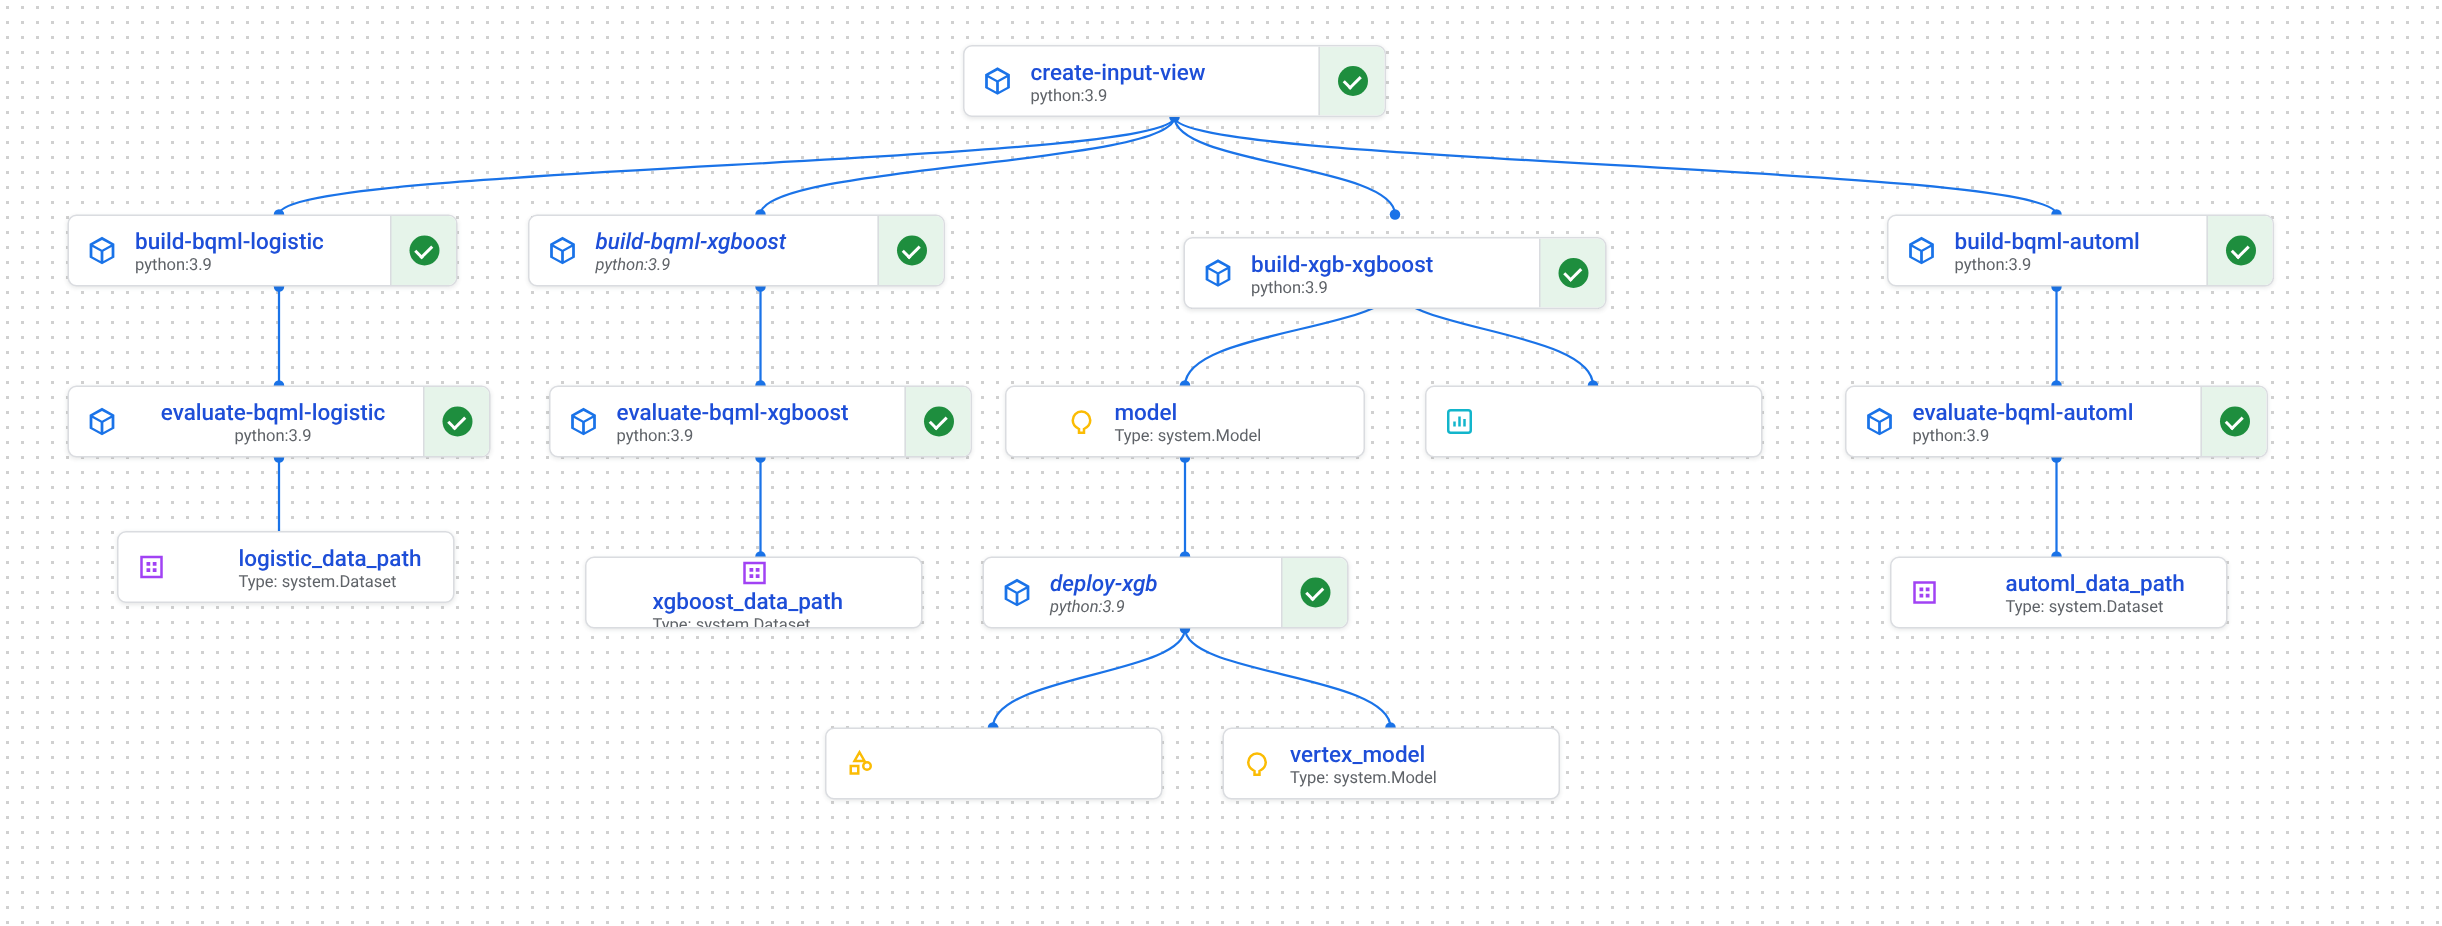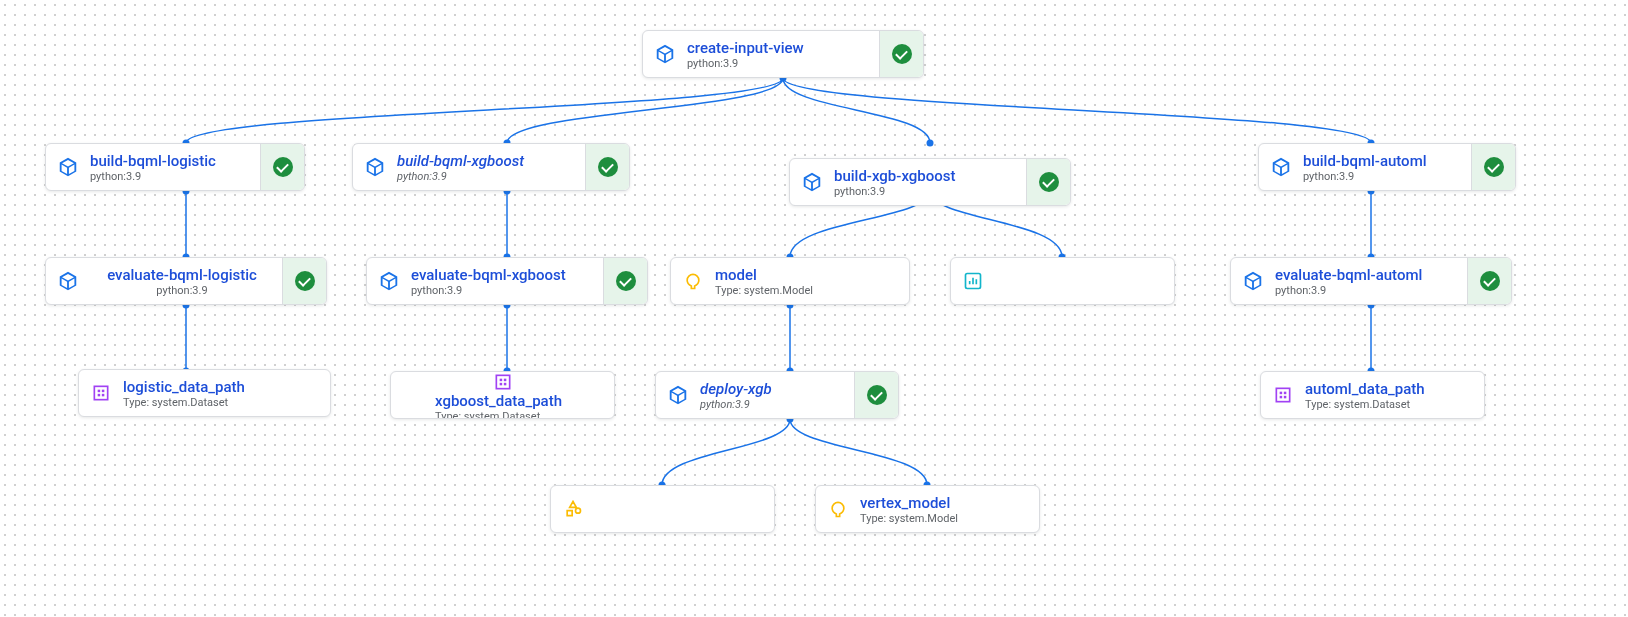--- a/index.html
+++ b/index.html
@@ -243,21 +243,21 @@
     </div>
   <div class="text-col">
     <span class="title">evaluate-bqml-xgboost</span>
     <span class="subtitle">python:3.9</span>
   </div>
   <div class="status-col">
       <div class="check-circle"></div>
     </div>
 </div>
 
-<div class="node" style="left:670px; top:257px; width:240px;">
+<div class="node" style="left:670px; top:257px; width:240px;padding-left:28px;">
   <div class="icon-col">
       <svg width="20" height="20" viewBox="0 0 24 24">
         <path fill="none" stroke="#fbbc04" stroke-width="2" d="M9 21h6M10 21v-3c-3-1.5-5-4-5-7a7 7 0 0 1 14 0c0 3-2 5.5-5 7v3"></path>
       </svg>
     </div>
   <div class="text-col">
     <span class="title">model</span>
     <span class="subtitle">Type: system.Model</span>
   </div>
 </div>
@@ -279,21 +279,21 @@
     </div>
   <div class="text-col">
     <span class="title">evaluate-bqml-automl</span>
     <span class="subtitle">python:3.9</span>
   </div>
   <div class="status-col">
       <div class="check-circle"></div>
     </div>
 </div>
 
-<div class="node" style="left:78px; top:369px; width:253px;">
+<div class="node" style="left:78px; top:354px; width:225px;gap:36px;">
   <div class="icon-col">
       <svg width="20" height="20" viewBox="0 0 24 24">
         <rect x="4" y="4" width="16" height="16" fill="none" stroke="#a142f4" stroke-width="2"></rect>
         <rect x="8" y="8" width="3" height="3" fill="#a142f4"></rect>
         <rect x="13" y="8" width="3" height="3" fill="#a142f4"></rect>
         <rect x="8" y="13" width="3" height="3" fill="#a142f4"></rect>
         <rect x="13" y="13" width="3" height="3" fill="#a142f4"></rect>
       </svg>
     </div>
   <div class="text-col">
@@ -326,21 +326,21 @@
     </div>
   <div class="text-col">
     <span class="title">deploy-xgb</span>
     <span class="subtitle">python:3.9</span>
   </div>
   <div class="status-col">
       <div class="check-circle"></div>
     </div>
 </div>
 
-<div class="node" style="left:1260px; top:371px; width:225px;">
+<div class="node" style="left:1260px; top:371px; width:225px;gap:32px;">
   <div class="icon-col">
       <svg width="20" height="20" viewBox="0 0 24 24">
         <rect x="4" y="4" width="16" height="16" fill="none" stroke="#a142f4" stroke-width="2"></rect>
         <rect x="8" y="8" width="3" height="3" fill="#a142f4"></rect>
         <rect x="13" y="8" width="3" height="3" fill="#a142f4"></rect>
         <rect x="8" y="13" width="3" height="3" fill="#a142f4"></rect>
         <rect x="13" y="13" width="3" height="3" fill="#a142f4"></rect>
       </svg>
     </div>
   <div class="text-col">

